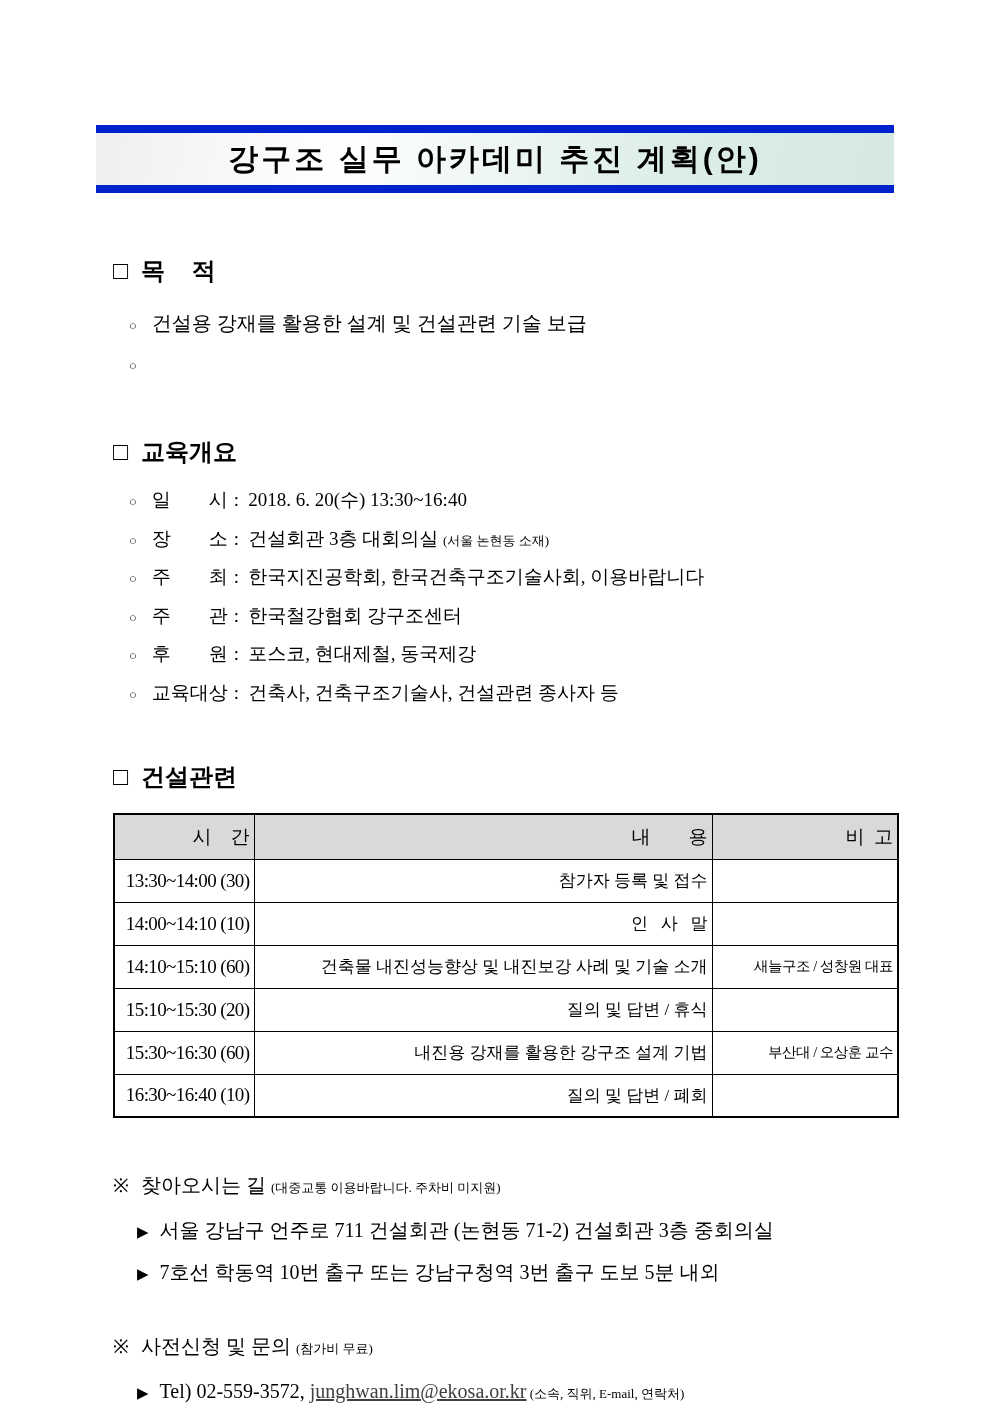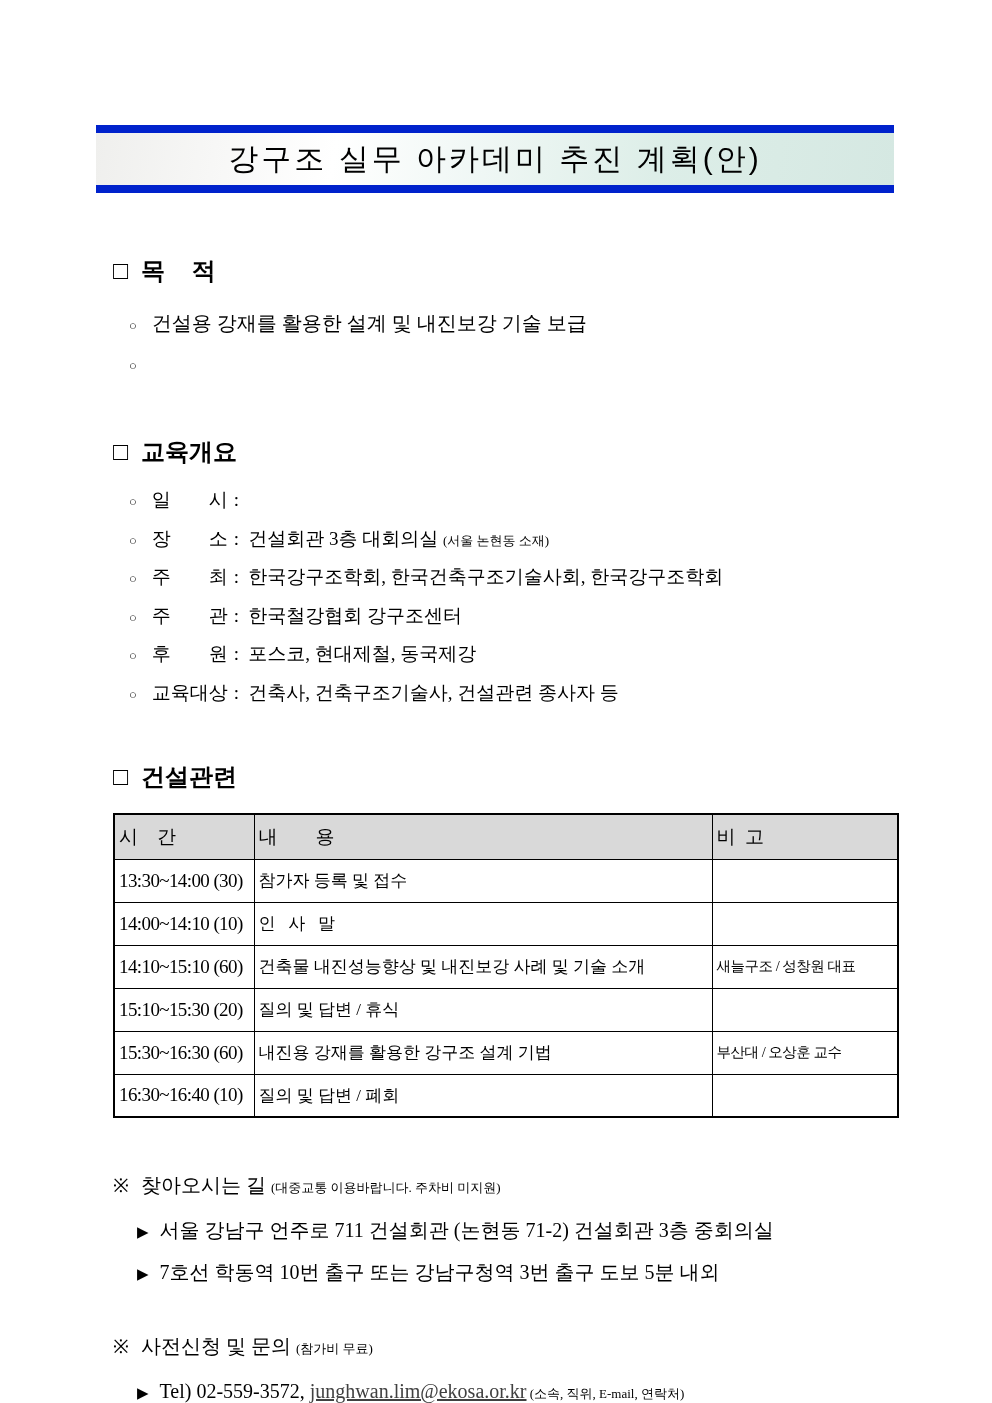--- a/index.html
+++ b/index.html
@@ -19,21 +19,21 @@
     height:8px;
     background:#0022cc;
   }
   .banner-body {
     height:52px;
     background:linear-gradient(100deg, #efefed 0%, #ffffff 30%, #ddeee8 70%, #d5e8e2 100%);
     display:flex; align-items:center; justify-content:center;
   }
   .banner-title {
     font-family:"Liberation Sans", sans-serif;
-    font-weight:normal;
+    font-weight:bold;
     font-size:30px;
     letter-spacing:3px;
     white-space:pre;
   }
   .content { margin-left:113px; width:784px; }
 
   .sec-heading {
     display:flex; align-items:center; gap:13px;
     font-family:"Liberation Sans", sans-serif;
     font-weight:bold; font-size:24px;
@@ -67,21 +67,21 @@
   .schedule-head { margin-top:48px; }
   table.schedule {
     margin-top:20px;
     width:784px;
     border-collapse:collapse;
     border:2.5px solid #000;
     table-layout:fixed;
   }
   table.schedule th, table.schedule td {
     border:1.5px solid #000;
-    text-align:left; vertical-align:middle;
+    text-align:right; vertical-align:middle;
     padding:0 4px;
   }
   table.schedule th {
     background:#d9d9d9;
     font-weight:normal; font-size:19px;
     height:45px; white-space:pre;
   }
   table.schedule td { height:43px; }
   col.c-time { width:140px; }
   col.c-content { width:458px; }
@@ -121,49 +121,50 @@
 
 <div class="content">
 
   <div class="sec-heading purpose-head">
     <span class="sq-marker">□</span>
     <span>목    적</span>
   </div>
   <ul class="purpose-list">
     <li>
       <span class="circle-marker">○</span>
-      <span>건설용 강재를 활용한 설계 및 내진보강 기술 보급</span>
+      <span>건설용 강재를 활용한 설계 및 건설관련 기술 보급</span>
     </li>
     <li>
       <span class="circle-marker">○</span>
     </li>
   </ul>
 
   <div class="sec-heading overview-head">
     <span class="sq-marker">□</span>
     <span>교육개요</span>
   </div>
   <ul class="overview-list">
     <li>
       <span class="circle-marker">○</span>
       <span class="ov-label">일        시</span>
       <span class="ov-colon">:</span>
+      <span class="ov-value">2018. 6. 20(수) 13:30~16:40</span>
     </li>
     <li>
       <span class="circle-marker">○</span>
       <span class="ov-label">장        소</span>
       <span class="ov-colon">:</span>
       <span class="ov-value">건설회관 3층 대회의실 </span>
       <span class="ov-value paren-small">(서울 논현동 소재)</span>
     </li>
     <li>
       <span class="circle-marker">○</span>
       <span class="ov-label">주        최</span>
       <span class="ov-colon">:</span>
-      <span class="ov-value">한국강구조학회, 한국건축구조기술사회, 한국강구조학회</span>
+      <span class="ov-value">한국지진공학회, 한국건축구조기술사회, 이용바랍니다</span>
     </li>
     <li>
       <span class="circle-marker">○</span>
       <span class="ov-label">주        관</span>
       <span class="ov-colon">:</span>
       <span class="ov-value">한국철강협회 강구조센터</span>
     </li>
     <li>
       <span class="circle-marker">○</span>
       <span class="ov-label">후        원</span>

